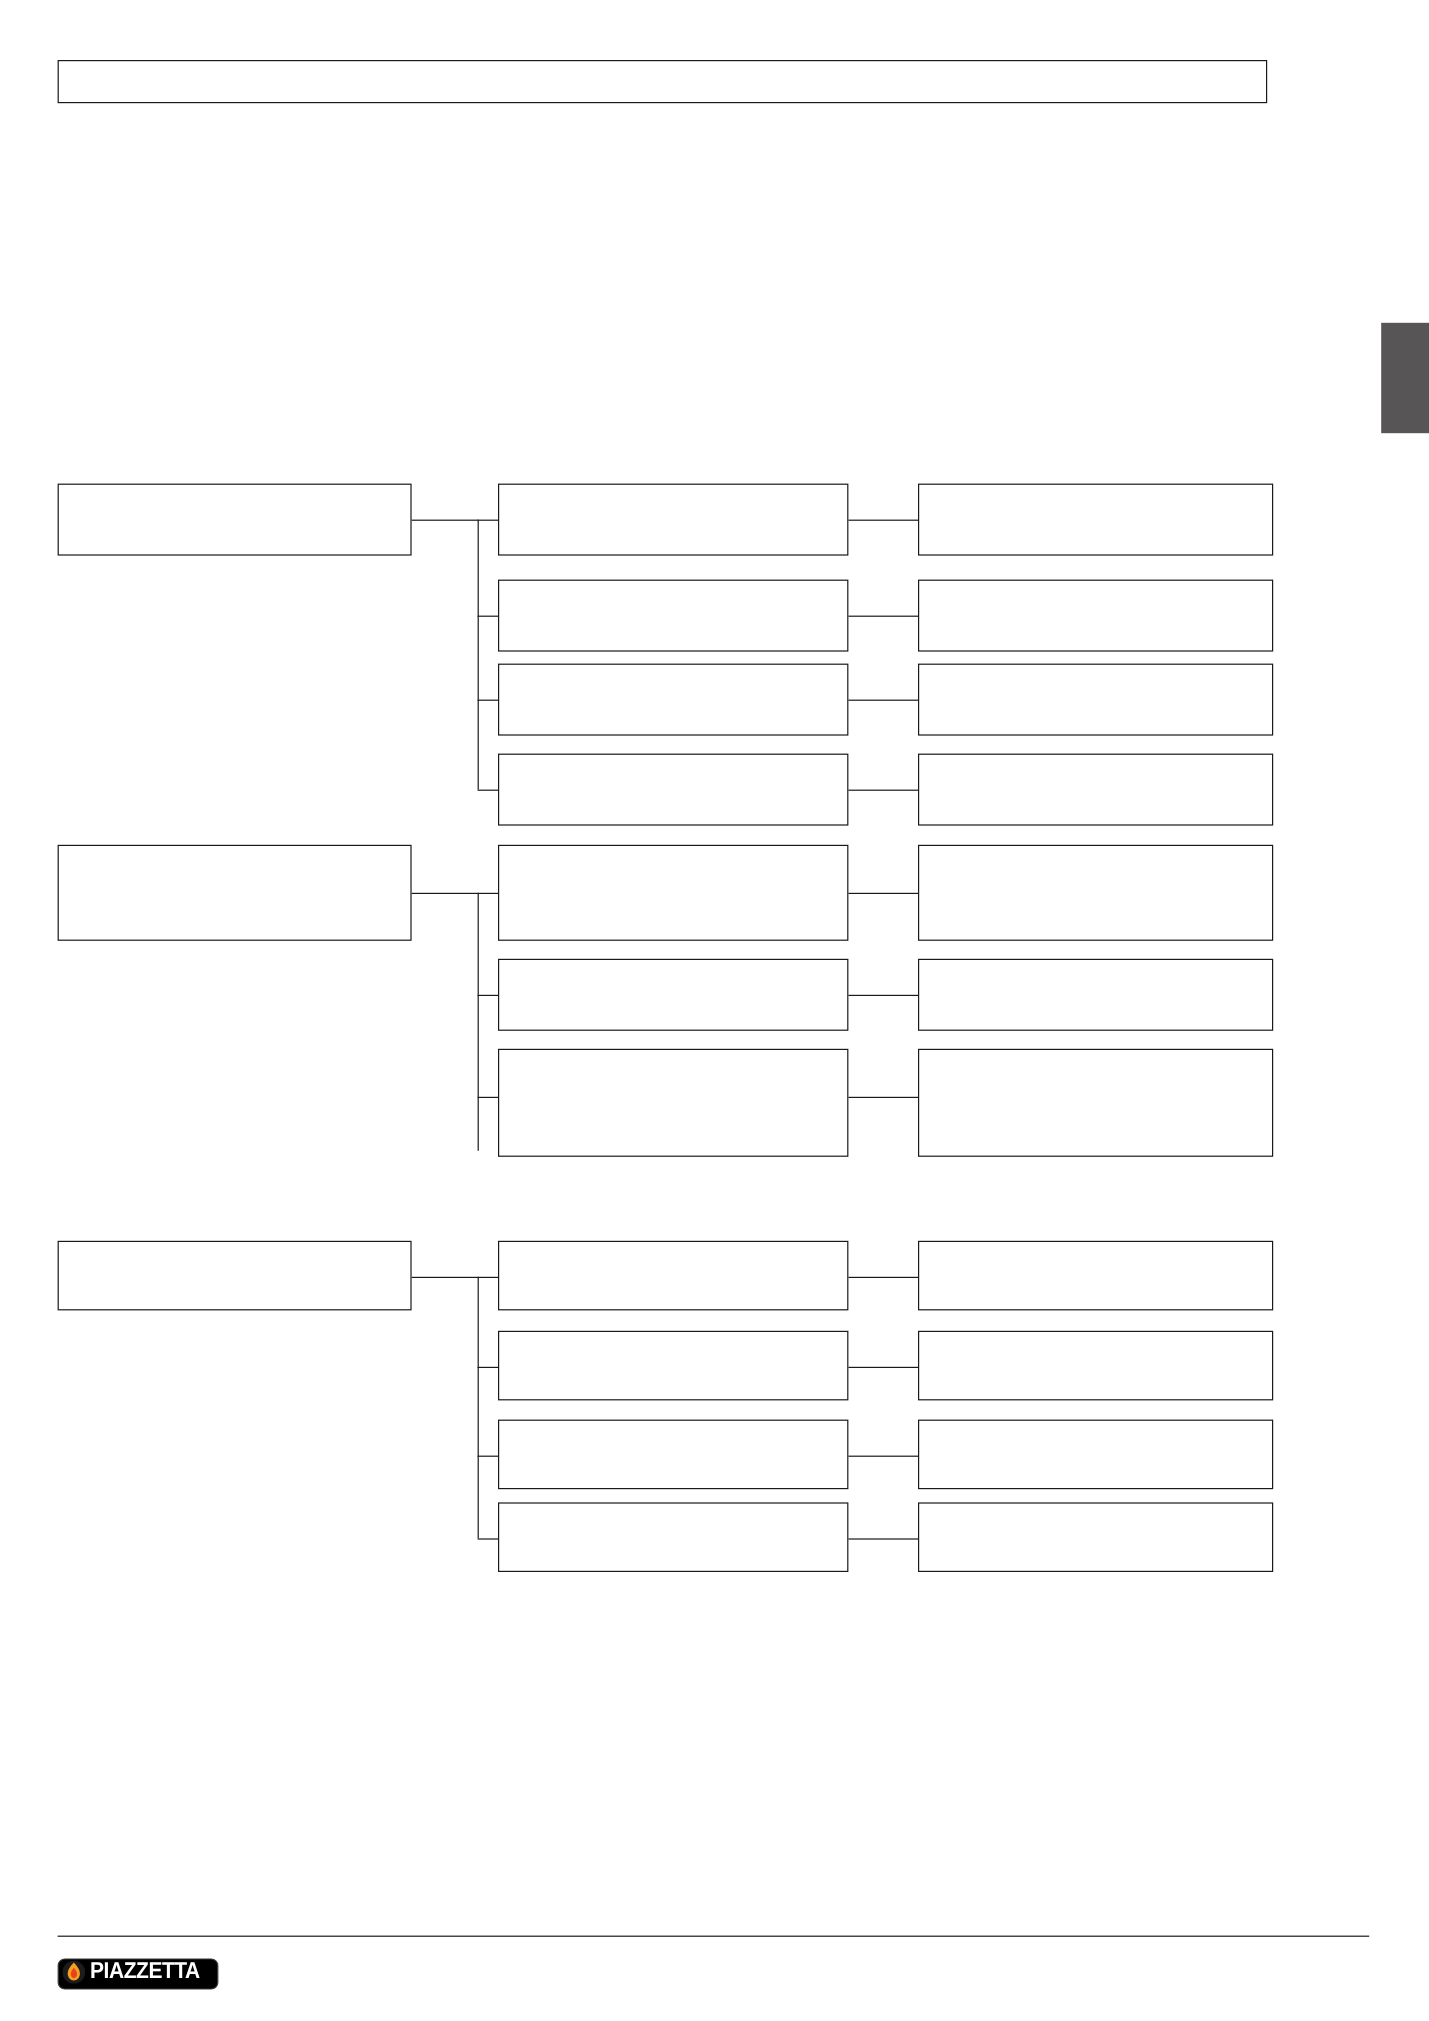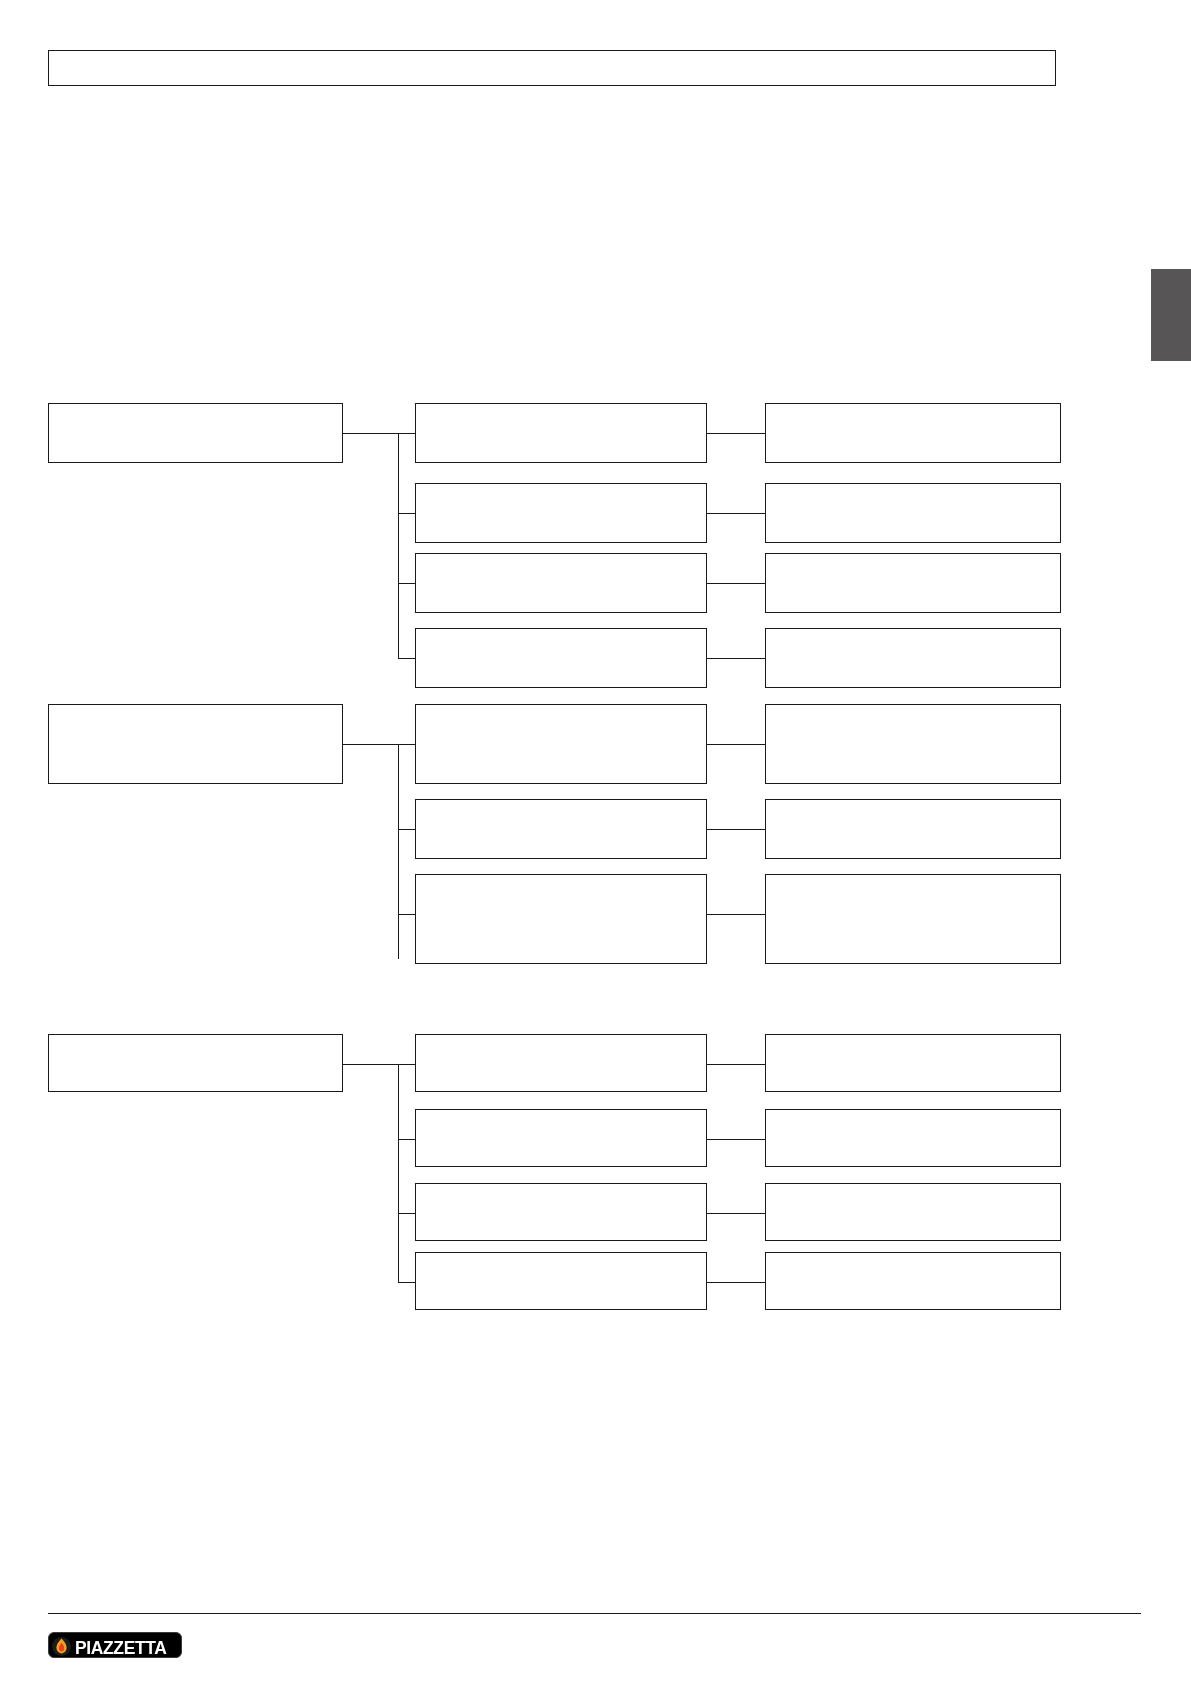--- a/index.html
+++ b/index.html
@@ -108,21 +108,21 @@
   .footer-logo {
     position: absolute;
     left: 48px;
     top: 1631px;
     height: 28px;
     display: flex;
     align-items: center;
   }
   .logo-badge {
     display: flex;
-    align-items: flex-end;
+    align-items: flex-start;
     height: 26px;
     background: #000000;
     border-radius: 6px;
     border: 1.5px solid #3a3a3a;
     padding: 0 7px 0 3px;
   }
   .logo-flame {
     width: 19px;
     height: 21px;
     margin-right: 4px;

